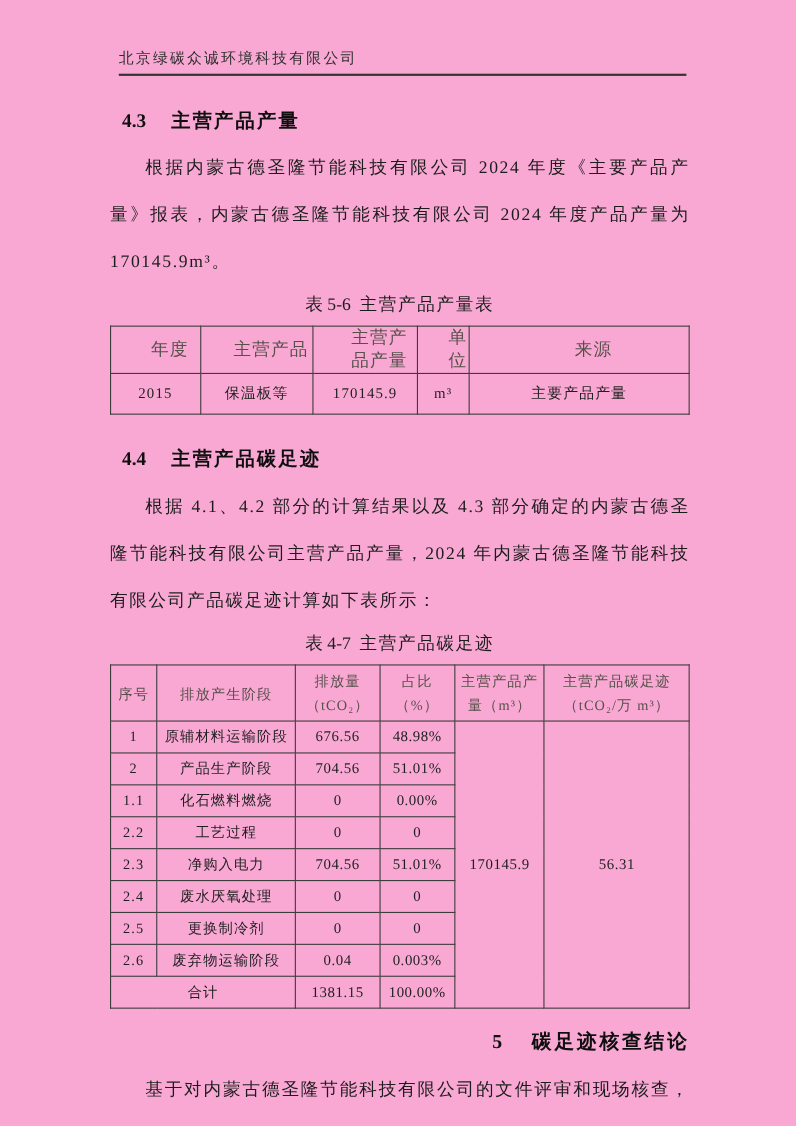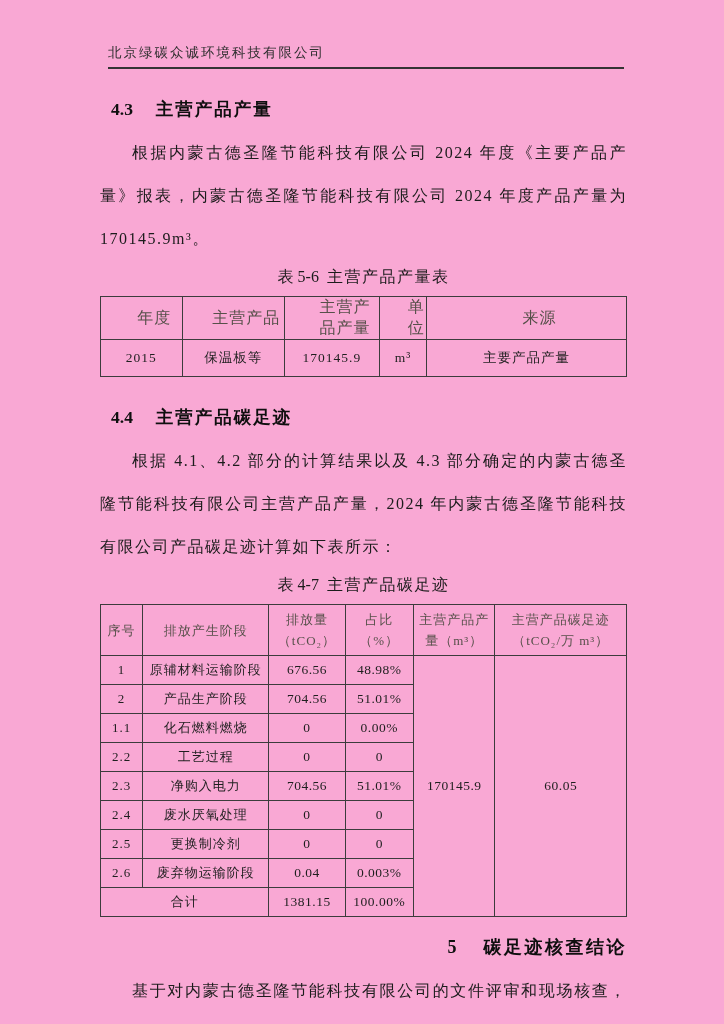--- a/index.html
+++ b/index.html
@@ -161,21 +161,21 @@
           <span class="hdr-line">主营产品碳足迹</span>
           <span class="hdr-line">（tCO₂/万 m³）</span>
         </th>
       </tr>
       <tr>
         <td>1</td>
         <td>原辅材料运输阶段</td>
         <td class="num">676.56</td>
         <td class="num">48.98%</td>
         <td class="merged-val" rowspan="9">170145.9</td>
-        <td class="merged-val" rowspan="9">60.05</td>
+        <td class="merged-val" rowspan="9">56.31</td>
       </tr>
       <tr>
         <td>2</td>
         <td>产品生产阶段</td>
         <td class="num">704.56</td>
         <td class="num">51.01%</td>
       </tr>
       <tr>
         <td>1.1</td>
         <td>化石燃料燃烧</td>

